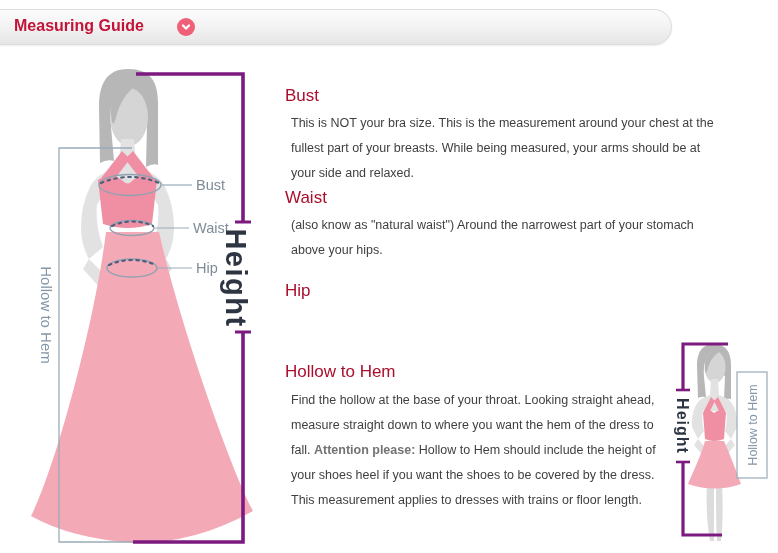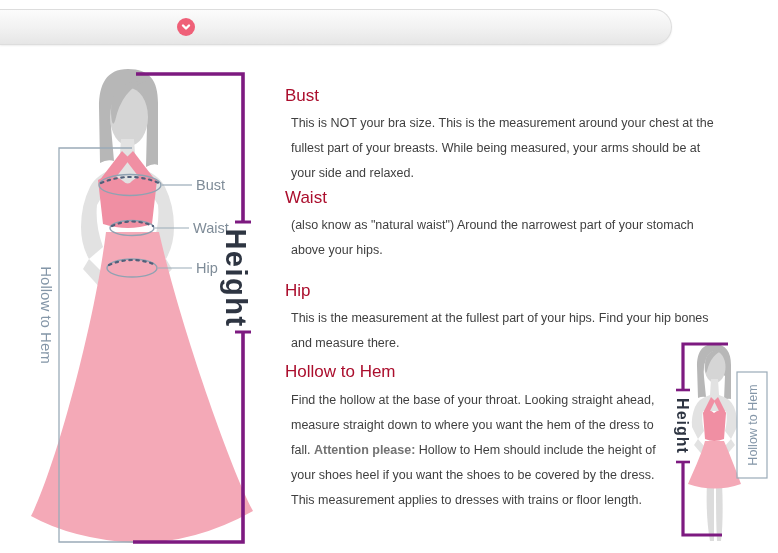--- a/index.html
+++ b/index.html
@@ -21,20 +21,21 @@
   .attn{font-weight:bold;color:#737373;}
   .diagram{position:absolute;left:0;top:55px;}
   .small-diagram{position:absolute;left:660px;top:335px;}
 </style>
 </head>
 <body>
 
 <div class="page">
 
   <div class="hdr">
+    <span class="hdr-title">Measuring Guide</span>
     <span class="hdr-chevron">
       <svg width="12" height="12" viewBox="0 0 12 12">
         <polyline points="3,4.5 6,7.5 9,4.5" fill="none" stroke="#fff" stroke-width="2.4" stroke-linecap="round" stroke-linejoin="round"></polyline>
       </svg>
     </span>
   </div>
 
   <svg class="diagram" width="280" height="498" viewBox="0 0 280 498">
 
     <path fill="#b7b7b7" d="M128,14 C106,14 99,30 99,52 L100,108 Q107,104 114,106 L111,72 Q110,52 114,44
@@ -84,21 +85,20 @@
     <text transform="translate(41,260) rotate(90)" text-anchor="middle" font-size="15" fill="#8496a8">Hollow to Hem</text>
   </svg>
 
   <div class="sec-h" style="top:86px">Bust</div>
   <div class="sec-b" style="top:111px">This is NOT your bra size. This is the measurement around your chest at the fullest part of your breasts. While being measured, your arms should be at your side and relaxed.</div>
 
   <div class="sec-h" style="top:188px">Waist</div>
   <div class="sec-b" style="top:213px">(also know as "natural waist") Around the narrowest part of your stomach above your hips.</div>
 
   <div class="sec-h" style="top:281px">Hip</div>
-  <div class="sec-b" style="top:306px">This is the measurement at the fullest part of your hips. Find your hip bones and measure there.</div>
 
   <div class="sec-h" style="top:362px">Hollow to Hem</div>
   <div class="sec-b narrow" style="top:388px"><span>Find the hollow at the base of your throat. Looking straight ahead, measure straight down to where you want the hem of the dress to fall. </span><span class="attn">Attention please:</span><span> Hollow to Hem should include the height of your shoes heel if you want the shoes to be covered by the dress. This measurement applies to dresses with trains or floor length.</span></div>
 
   <svg class="small-diagram" width="118" height="218" viewBox="0 0 118 218">
 
     <path fill="#b7b7b7" d="M54,9 C41,9 37,19 37,31 L38,63 Q42,61 46,62 L44,42 Q43,30 46,26 Q51,37 62,39 L65,41 L64,65
          Q68,63 71,64 L71,30 C71,17 66,9 54,9 Z"></path>
 
     <ellipse cx="55" cy="32" rx="10.5" ry="16" fill="#d5d5d5"></ellipse>

